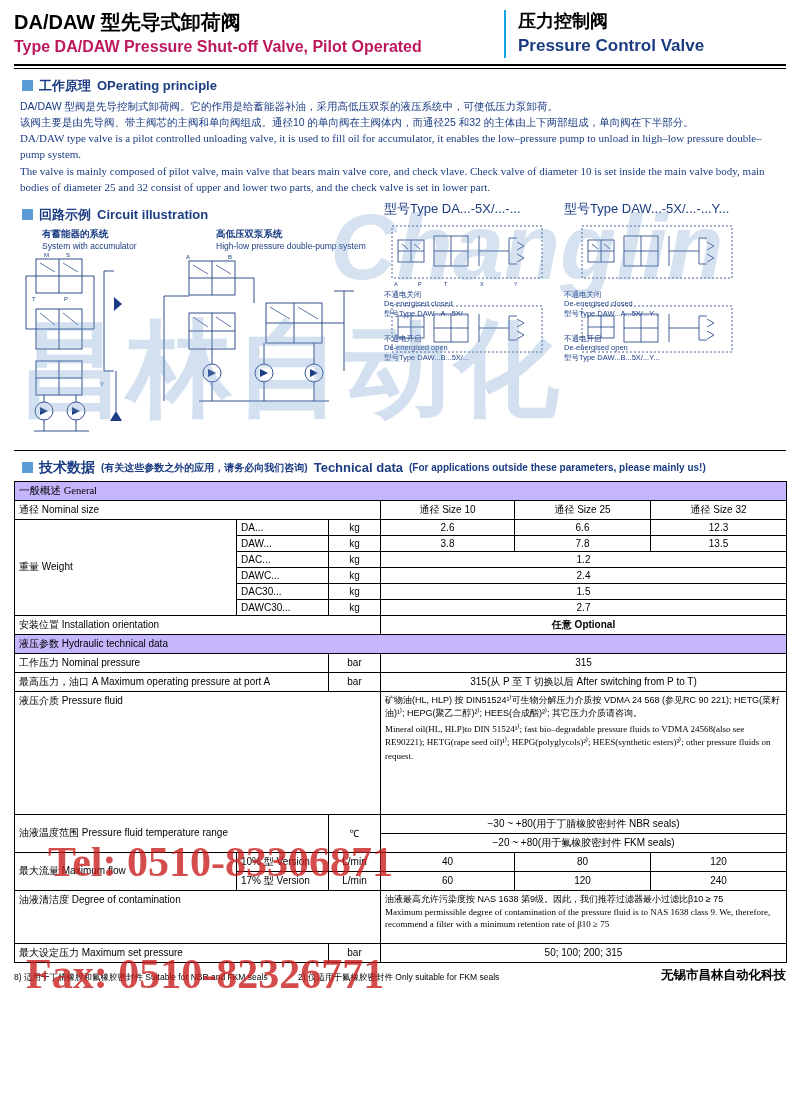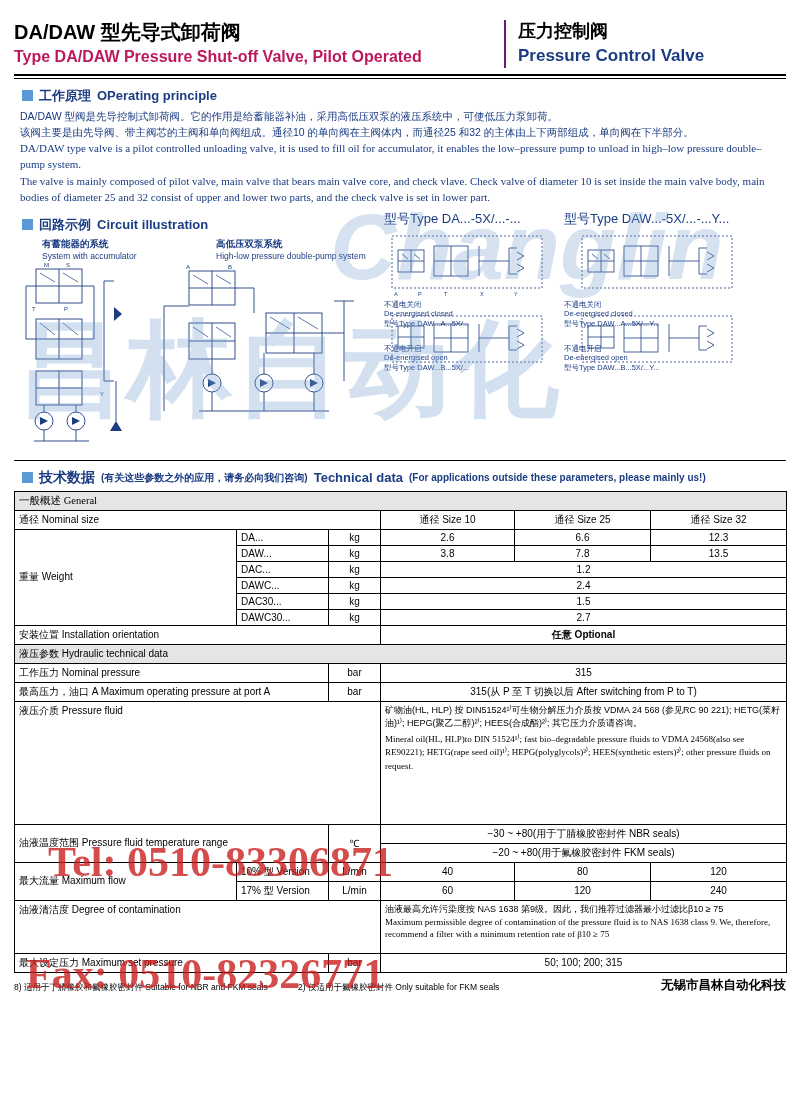--- a/index.html
+++ b/index.html
@@ -7,23 +7,23 @@
     width:800px;height:1093px;
     background:#ffffff;
     font-family:"Liberation Sans", sans-serif;
     color:#000;
     position:relative;
     overflow:hidden;
   }
   .page{position:relative;width:800px;height:1093px;box-sizing:border-box;padding:0 14px;}
 
   
-  .hdr{display:flex;align-items:stretch;padding-top:20px;}
+  .hdr{display:flex;align-items:stretch;padding-top:10px;}
   .hdr-left{flex:1;}
-  .hdr-right{width:268px;border-left:2px solid #701a75;padding-left:12px;}
+  .hdr-right{width:268px;border-left:2px solid #0ea5e9;padding-left:12px;}
   .t-cn{font-size:20px;font-weight:bold;color:#000;letter-spacing:0px;line-height:1.25;}
   .t-en{font-size:16px;font-weight:bold;color:#be185d;line-height:1.3;margin-top:2px;}
   .t-cn2{font-size:18px;font-weight:bold;line-height:1.25;}
   .t-en2{font-size:17px;font-weight:bold;color:#1b3c82;line-height:1.3;margin-top:2px;}
   .hdr-rule{border-top:2px solid #000;margin-top:6px;}
   .hdr-rule2{border-top:1px solid #000;margin-top:2px;}
 
   
   .sec{display:flex;align-items:center;gap:6px;margin:8px 0 4px 0;padding-left:8px;}
   .sq{width:11px;height:11px;background:#5b9bd5;display:inline-block;}
@@ -54,21 +54,21 @@
   .wm-en{position:absolute;left:330px;top:195px;font-size:92px;font-weight:bold;font-style:italic;color:rgba(120,160,205,0.30);white-space:nowrap;}
   .wm-tel{position:absolute;left:26px;top:838px;font-size:42px;font-weight:bold;font-family:"Liberation Serif",serif;color:rgba(200,25,25,0.78);white-space:nowrap;margin-left:22px;}
   .wm-fax{position:absolute;left:26px;top:950px;font-size:42px;font-weight:bold;font-family:"Liberation Serif",serif;color:rgba(200,25,25,0.78);white-space:nowrap;}
 
   
   table.tech{border-collapse:collapse;width:772px;font-size:10px;table-layout:fixed;}
   table.tech td{border:1px solid #000;padding:2px 4px;vertical-align:middle;}
   .lbl{font-size:10.5px;}
   .lbl-en{font-family:"Liberation Serif",serif;}
   .ctr{text-align:center;}
-  .band{background:#e5e5e5;}
+  .band{background:#c4b5fd;}
   .small{font-size:9px;}
   .serif{font-family:"Liberation Serif",serif;}
   .b{font-weight:bold;}
 
   .foot{display:flex;justify-content:space-between;align-items:flex-end;margin-top:3px;}
   .foot-note{font-size:8.5px;}
   .foot-co{font-size:12.5px;font-weight:bold;}
 
   svg{display:block;}
 </style>

